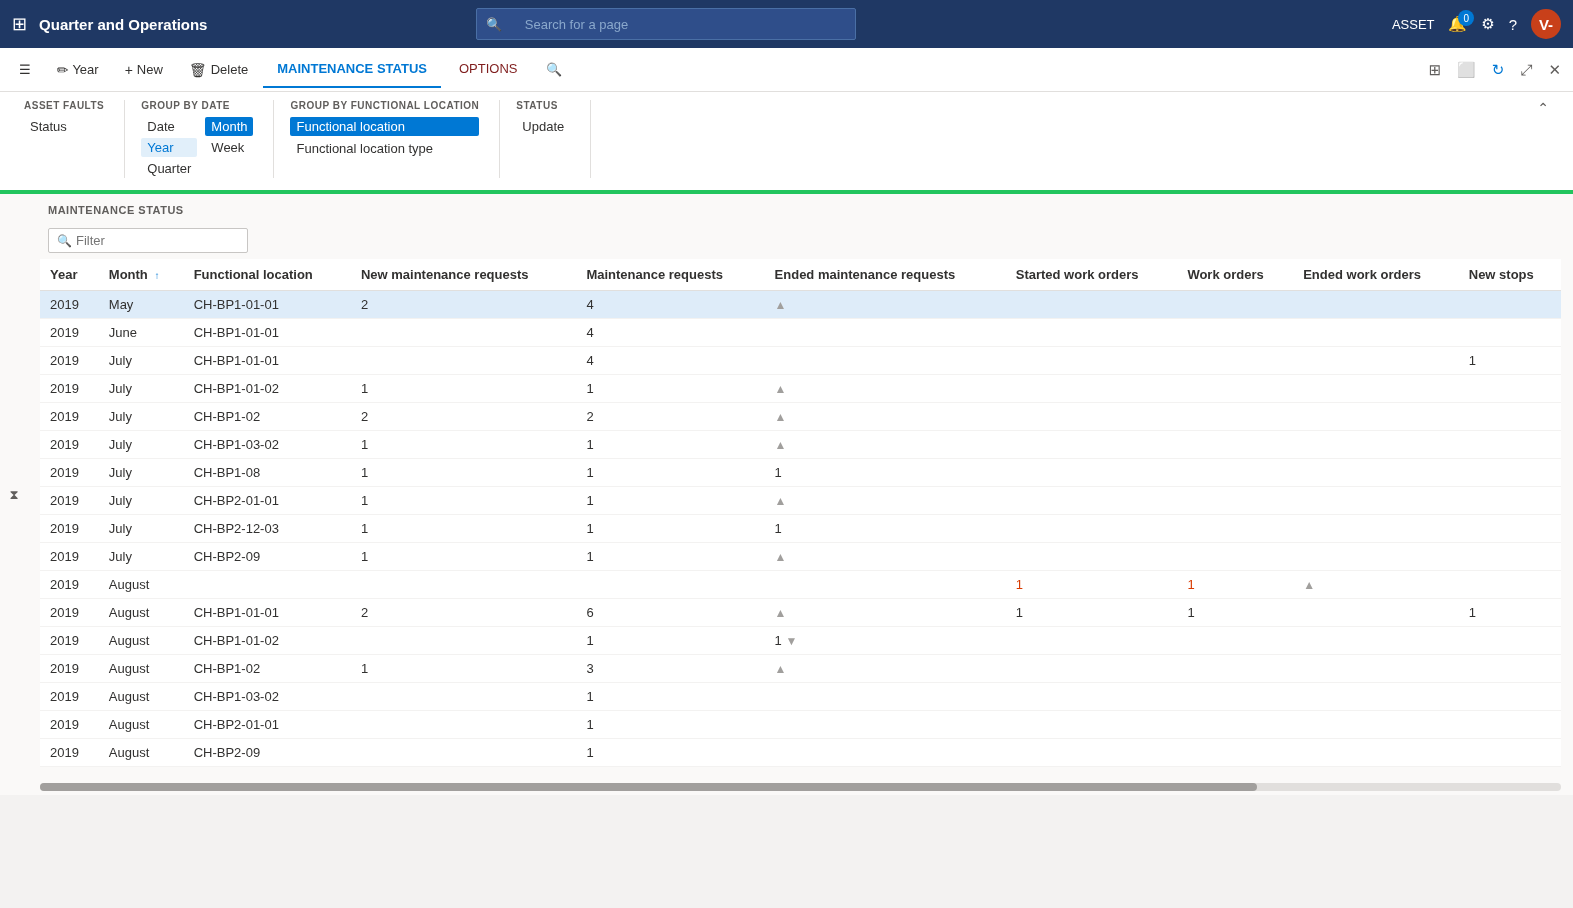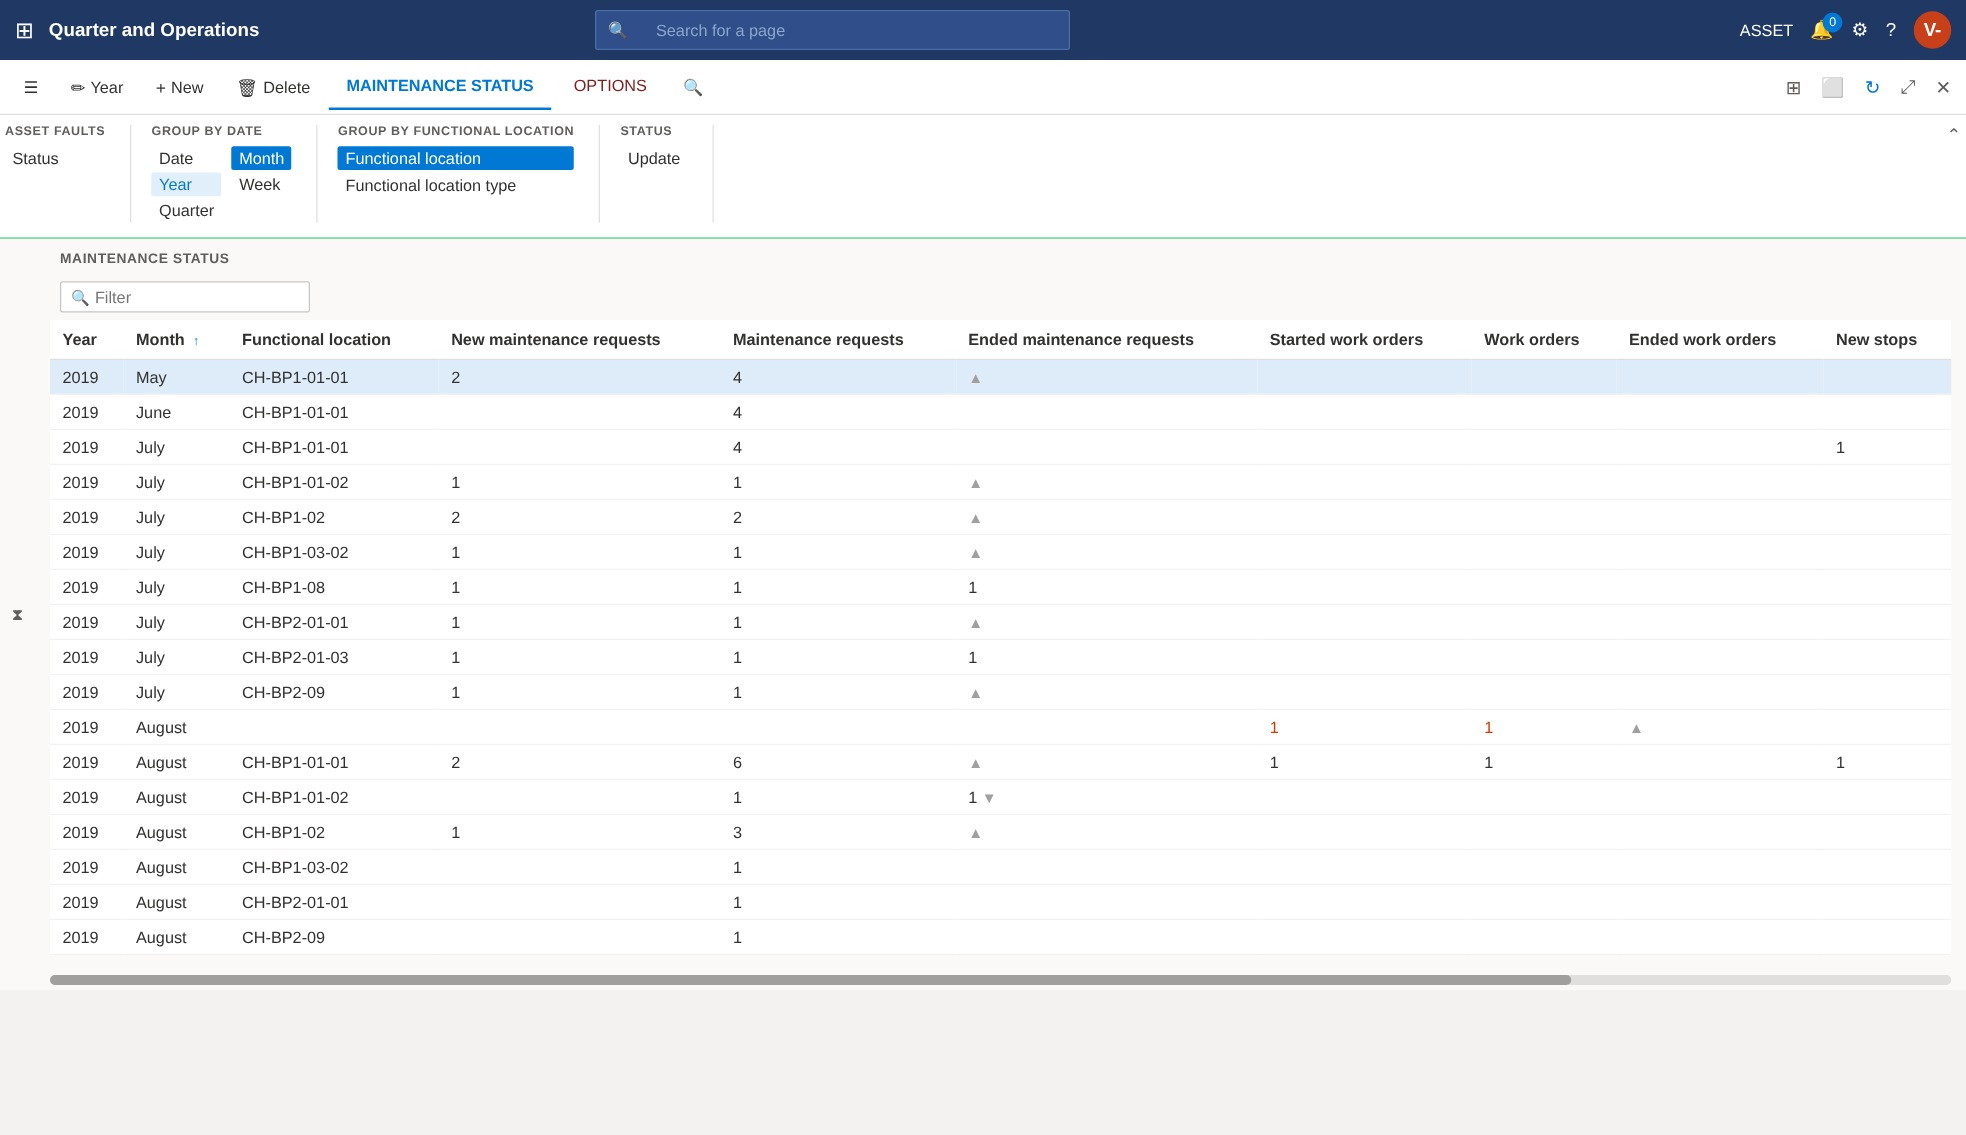--- a/index.html
+++ b/index.html
@@ -80,22 +80,22 @@
       background: none; border-top: none; border-left: none; border-right: none;
     }
     .cmd-tab.active { border-bottom: 2px solid #0078d4; color: #0078d4; font-weight: 600; }
     .cmd-divider { flex: 1; }
     .cmd-icons { display: flex; gap: 8px; align-items: center; }
     .cmd-icon-btn { cursor: pointer; color: #605e5c; font-size: 15px; padding: 4px; }
 
     
     .ribbon {
       background: #fff;
-      border-bottom: 1px solid #22c55e;
-      padding: 8px 4px 12px;
+      border-bottom: 4px solid #22c55e;
+      padding: 8px 24px 12px;
       display: flex;
       gap: 0;
     }
     .ribbon-group { display: flex; flex-direction: column; padding-right: 20px; border-right: 1px solid #e1dfdd; margin-right: 16px; }
     .ribbon-group:last-child { border-right: none; }
     .ribbon-group-title { font-size: 10px; font-weight: 600; color: #605e5c; text-transform: uppercase; margin-bottom: 6px; letter-spacing: 0.5px; }
     .ribbon-items { display: flex; flex-direction: column; gap: 3px; }
     .ribbon-item {
       font-size: 13px; color: #323130; cursor: pointer;
       padding: 2px 6px; border-radius: 2px; white-space: nowrap;
@@ -381,21 +381,21 @@
                 <td>1</td>
                 <td><span style="color:#a19f9d;font-size:12px;">▲</span></td>
                 <td></td>
                 <td></td>
                 <td></td>
                 <td></td>
               </tr>
               <tr>
                 <td>2019</td>
                 <td>July</td>
-                <td>CH-BP2-01-03</td>
+                <td>CH-BP2-12-03</td>
                 <td>1</td>
                 <td>1</td>
                 <td>1</td>
                 <td></td>
                 <td></td>
                 <td></td>
                 <td></td>
               </tr>
               <tr>
                 <td>2019</td>

